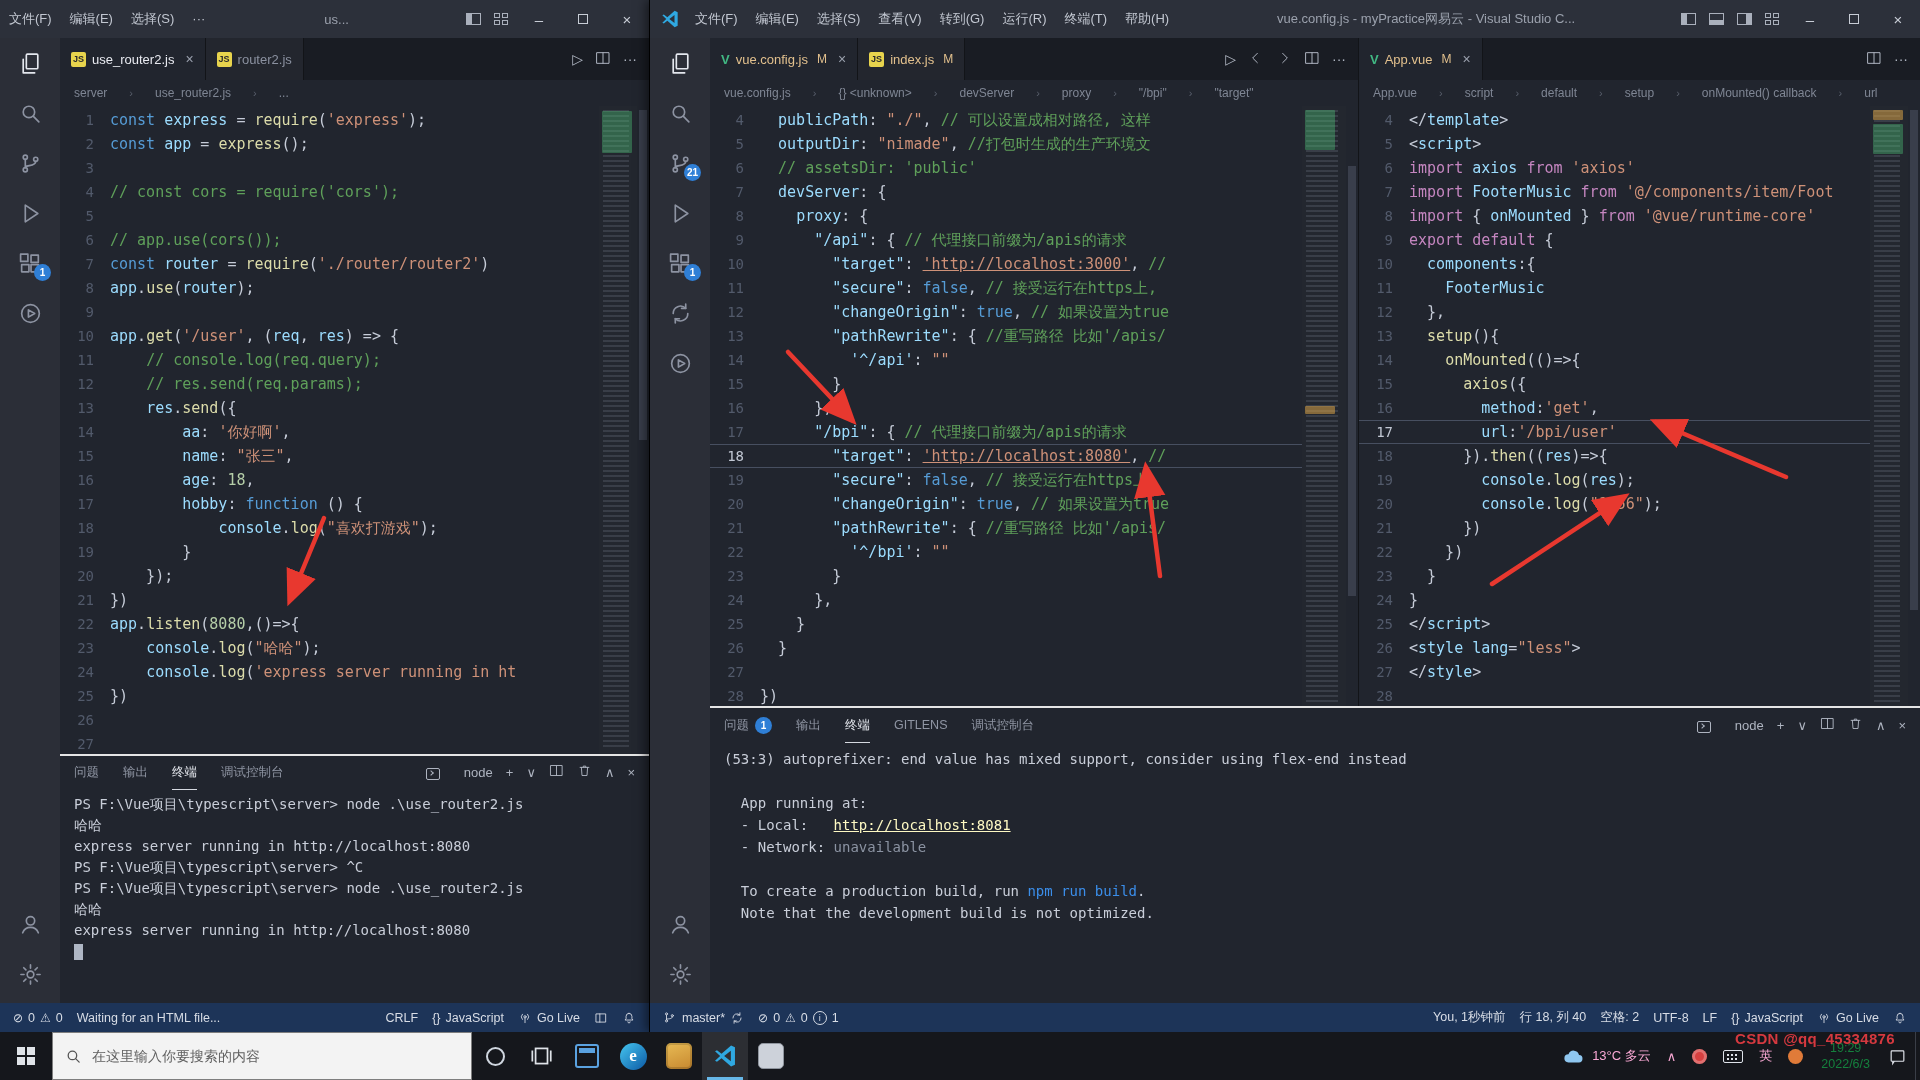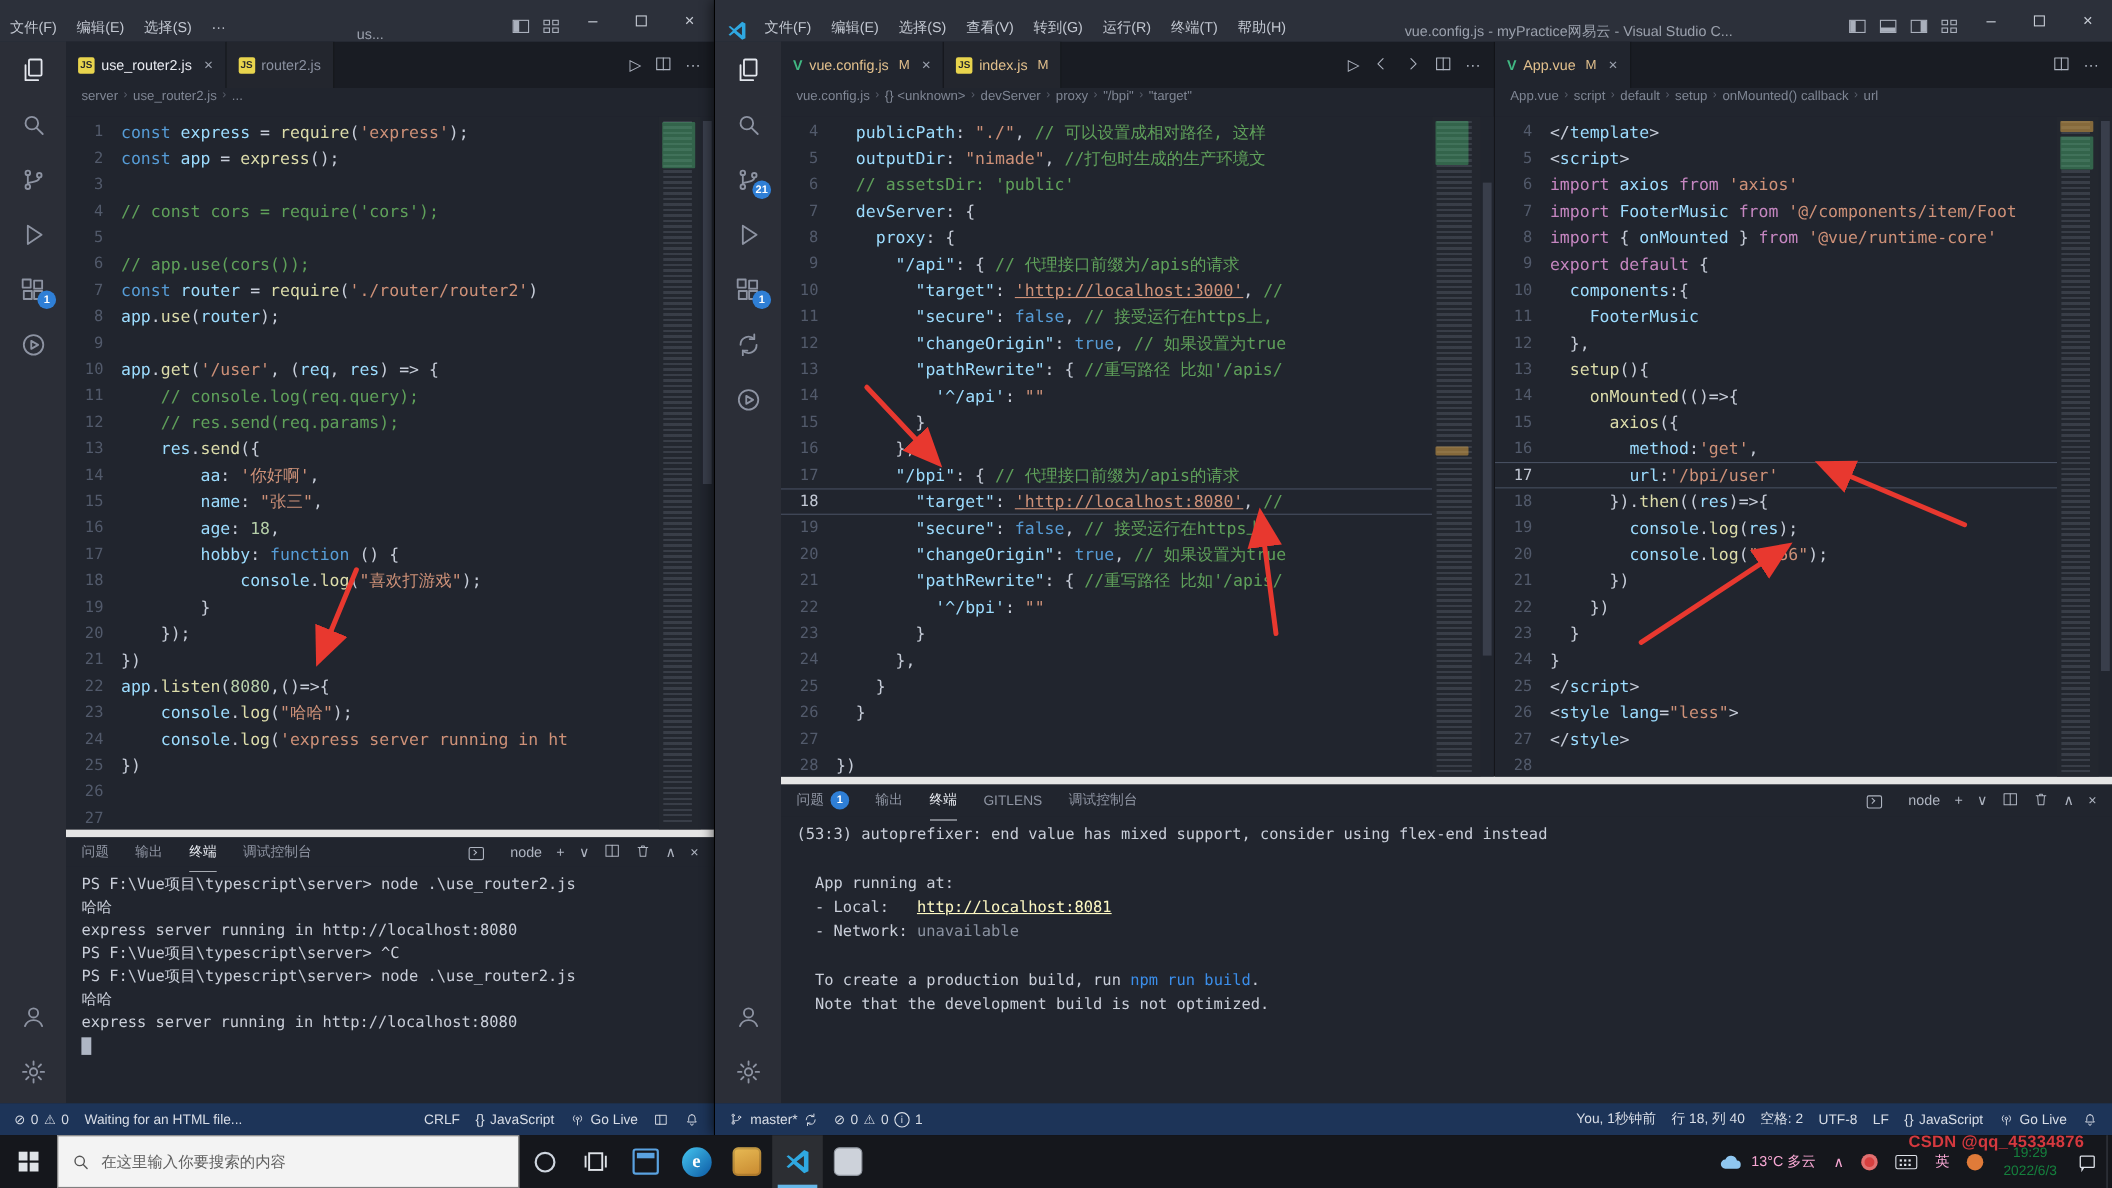--- a/index.html
+++ b/index.html
@@ -10,21 +10,21 @@
     --act-bg:#2b2e37; --status-bg:var(--status-bg-d,#1d3458); --badge:#2f7fd6;
     --arrow:#e8382f; --modified:#e2c08d;
     --fg:#c6ccd8; --fg-dim:#8b91a0;
   }
   #screen{position:relative;width:1920px;height:1080px;background:#14161b;overflow:hidden}
 
   
   .vswin{position:absolute;top:0;height:1032px;display:flex;flex-direction:column;background:var(--ed-bg);overflow:hidden}
   #win-left{left:0;width:650px;border-right:1px solid #000}
   #win-right{left:650px;width:1270px;box-shadow:-4px 0 10px rgba(0,0,0,.5)}
-  .titlebar{height:38px;flex:0 0 38px;background:var(--tb-bg);display:flex;align-items:flex-end;color:#c2c7d1;font-size:13px;white-space:nowrap}
+  .titlebar{height:38px;flex:0 0 38px;background:var(--tb-bg);display:flex;align-items:center;color:#c2c7d1;font-size:13px;white-space:nowrap}
   .vsc-logo{width:20px;height:20px;margin:0 6px 0 10px;flex:0 0 20px}
   .menus{display:flex;align-items:center}
   .menu-item{padding:0 9px;height:26px;line-height:26px;cursor:default}
   .tb-title{flex:1;text-align:center;color:#9ba1ad;overflow:hidden;text-overflow:ellipsis;padding:0 8px}
   .layout-icons{display:flex;align-items:center;margin-right:2px}
   .lic{width:28px;height:28px;display:flex;align-items:center;justify-content:center}
   .lic-sq{width:15px;height:12px;border:1px solid #aab0bc;position:relative;display:inline-block}
   .lic-sq i{position:absolute;background:#aab0bc;display:block}
   .lic-sq.fl i{left:0;top:0;bottom:0;width:5px}
   .lic-sq.fb i{left:0;right:0;bottom:0;height:4px}
@@ -49,21 +49,21 @@
   .tabbar{height:42px;flex:0 0 42px;background:var(--tabbar-bg);display:flex;align-items:stretch;overflow:hidden}
   .tab{display:flex;align-items:center;gap:6px;padding:0 11px;font-size:13px;color:var(--fg-dim);background:var(--tab-bg);border-right:1px solid #121418;white-space:nowrap}
   .tab.active{background:var(--ed-bg);color:#e8eaf0}
   .tab.mod,.tab.mod .tlabel{color:var(--modified)}
   .tab .close{margin-left:5px;color:#9aa0ad;font-size:14px}
   .tab .gitm{color:var(--modified);font-size:12px;margin-left:3px}
   .ficon-js{width:15px;height:15px;background:#e8d44d;color:#2b2b2b;font-size:9px;font-weight:bold;display:flex;align-items:center;justify-content:center;border-radius:2px;flex:0 0 15px}
   .ficon-vue{color:#41b883;font-weight:bold;font-size:13px}
   .tab-actions{margin-left:auto;display:flex;align-items:center;gap:12px;padding:0 12px;color:#aeb4c0;font-size:14px}
   .tab-actions svg{width:16px;height:16px;stroke:#aeb4c0;fill:none;stroke-width:1.5;stroke-linecap:round;stroke-linejoin:round}
-  .breadcrumb{height:26px;flex:0 0 26px;display:flex;font-size:12px;color:#7f8694;padding:0 14px;gap:5px;white-space:nowrap;overflow:hidden;background:var(--ed-bg)}
+  .breadcrumb{height:26px;flex:0 0 26px;display:flex;align-items:center;font-size:12px;color:#7f8694;padding:0 14px;gap:22px;white-space:nowrap;overflow:hidden;background:var(--ed-bg)}
   .crumb-sep{color:#595f6c;font-size:11px}
 
   
   .editors-row{display:flex;height:668px;flex:0 0 668px;min-width:0}
   .egroup{display:flex;flex-direction:column;min-width:0}
   #g1{width:648px;flex:0 0 648px}
   #g2{flex:1;border-left:1px solid #121418}
   .editor-wrap{position:relative;flex:1;min-height:0;display:flex;background:var(--ed-bg);overflow:hidden}
   .code{flex:1;font-family:"DejaVu Sans Mono",monospace;font-size:15px;line-height:24px;overflow:hidden;padding-top:2px}
   .cl{display:flex;height:24px;white-space:pre;position:relative}
@@ -84,21 +84,21 @@
   .minimap.small{flex-basis:38px}
   .minimap::before{content:"";position:absolute;left:4px;right:8px;top:4px;bottom:4px;
     background:repeating-linear-gradient(180deg,rgba(170,180,200,.16) 0 2px,transparent 2px 5px)}
   .mm{position:absolute;left:3px;width:30px;border-radius:1px}
   .mm.g{background:rgba(80,200,120,.38)}
   .mm.o{background:rgba(215,160,70,.55)}
   .vscroll{flex:0 0 12px;position:relative;background:transparent}
   .vthumb{position:absolute;left:2px;right:2px;background:rgba(121,131,152,.28);display:block}
 
   
-  .panel-header{height:36px;flex:0 0 36px;display:flex;align-items:center;padding:0 14px;background:var(--ed-bg);border-top:7px solid #e5e5e5}
+  .panel-header{height:36px;flex:0 0 36px;display:flex;align-items:center;padding:0 14px;background:var(--ed-bg);border-top:2px solid #e5e5e5}
   .ptab{margin-right:24px;font-size:12.5px;color:#8f95a3;height:36px;display:flex;align-items:center;gap:6px}
   .ptab.active{color:#e6e9ef;box-shadow:inset 0 -1px 0 #d5d9e0}
   .pbadge{background:var(--badge);color:#fff;border-radius:9px;font-size:10px;min-width:17px;height:17px;display:flex;align-items:center;justify-content:center;font-weight:bold}
   .panel-actions{margin-left:auto;display:flex;align-items:center;gap:13px;color:#aeb4c0;font-size:13px}
   .panel-actions svg{width:15px;height:15px;stroke:#aeb4c0;fill:none;stroke-width:1.5;stroke-linecap:round;stroke-linejoin:round}
   .shellbox{display:flex;align-items:flex-end;gap:24px}
   .termico{width:14px;height:12px;border:1px solid #aeb4c0;border-radius:2px;position:relative}
   .termico::before{content:"";position:absolute;left:2px;top:2px;border-left:1.5px solid #aeb4c0;border-bottom:1.5px solid #aeb4c0;width:3px;height:3px;transform:rotate(-135deg)}
   .terminal{flex:1;font-family:"DejaVu Sans Mono",monospace;font-size:14px;line-height:21px;color:#c9ced9;padding:6px 0 0 14px;overflow:hidden}
   #win-right .terminal{line-height:22px}

